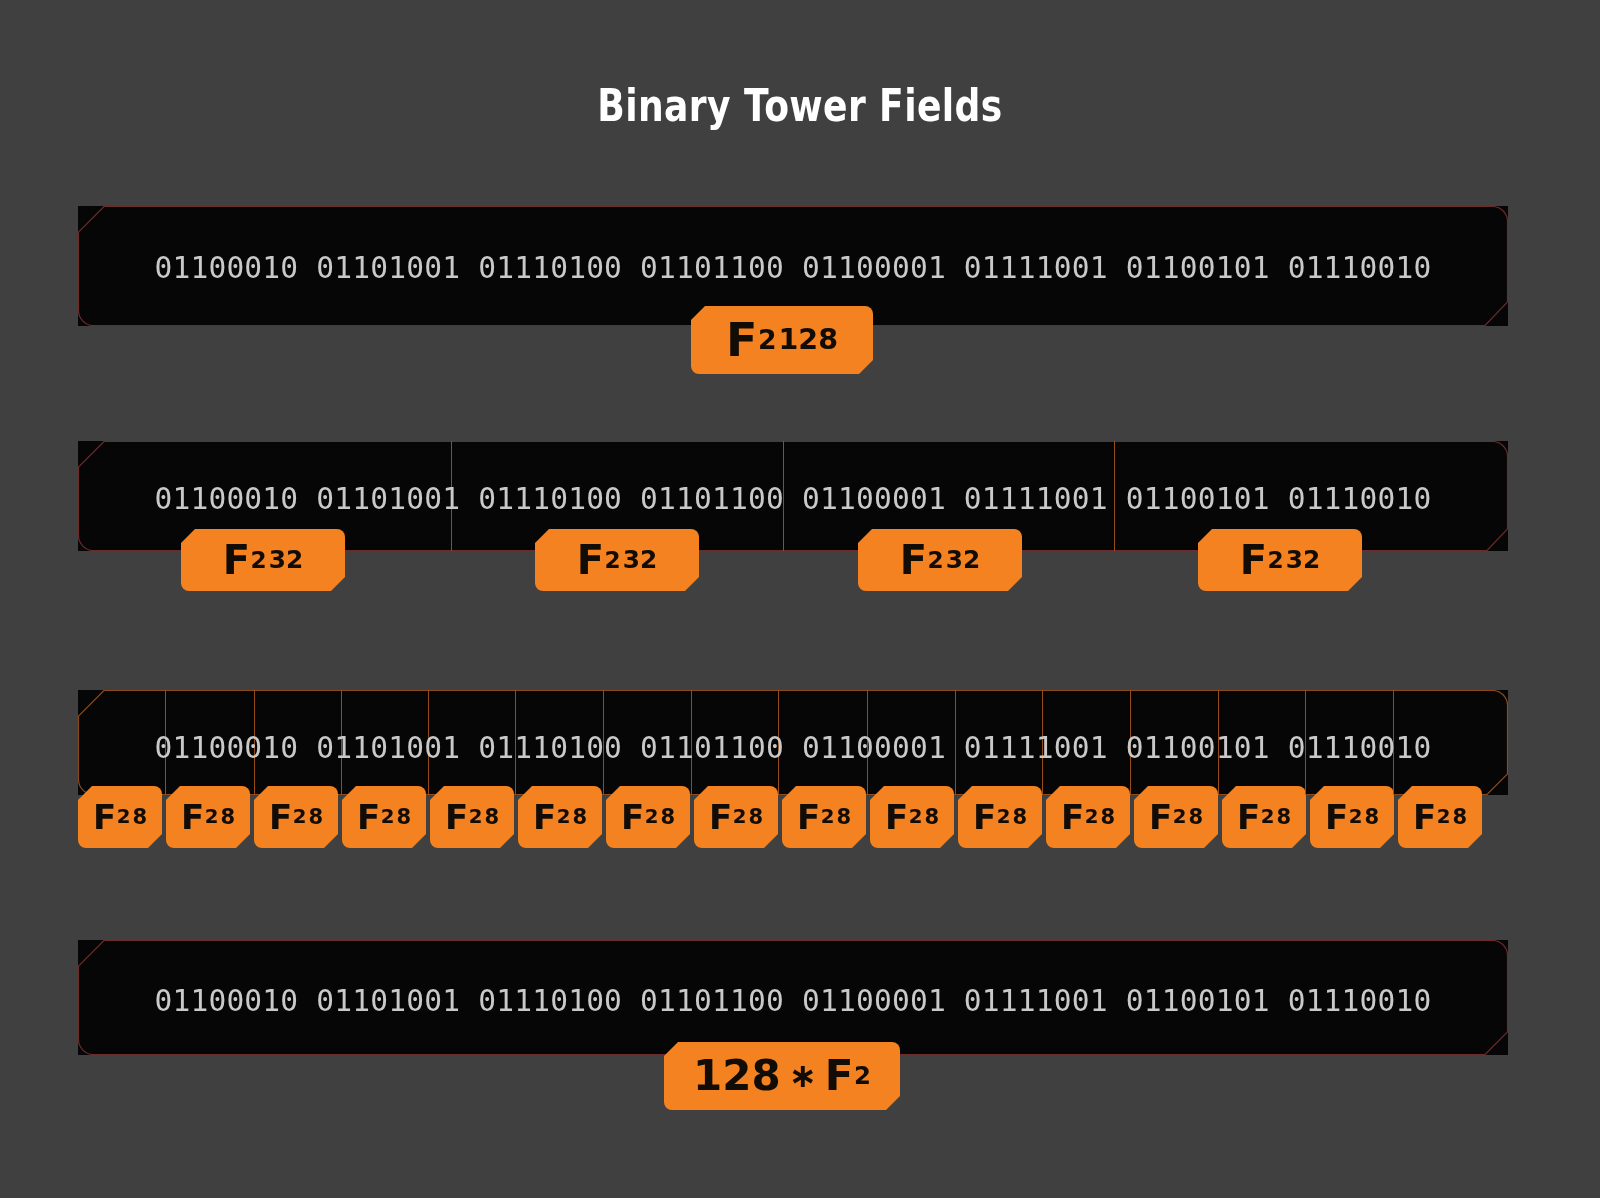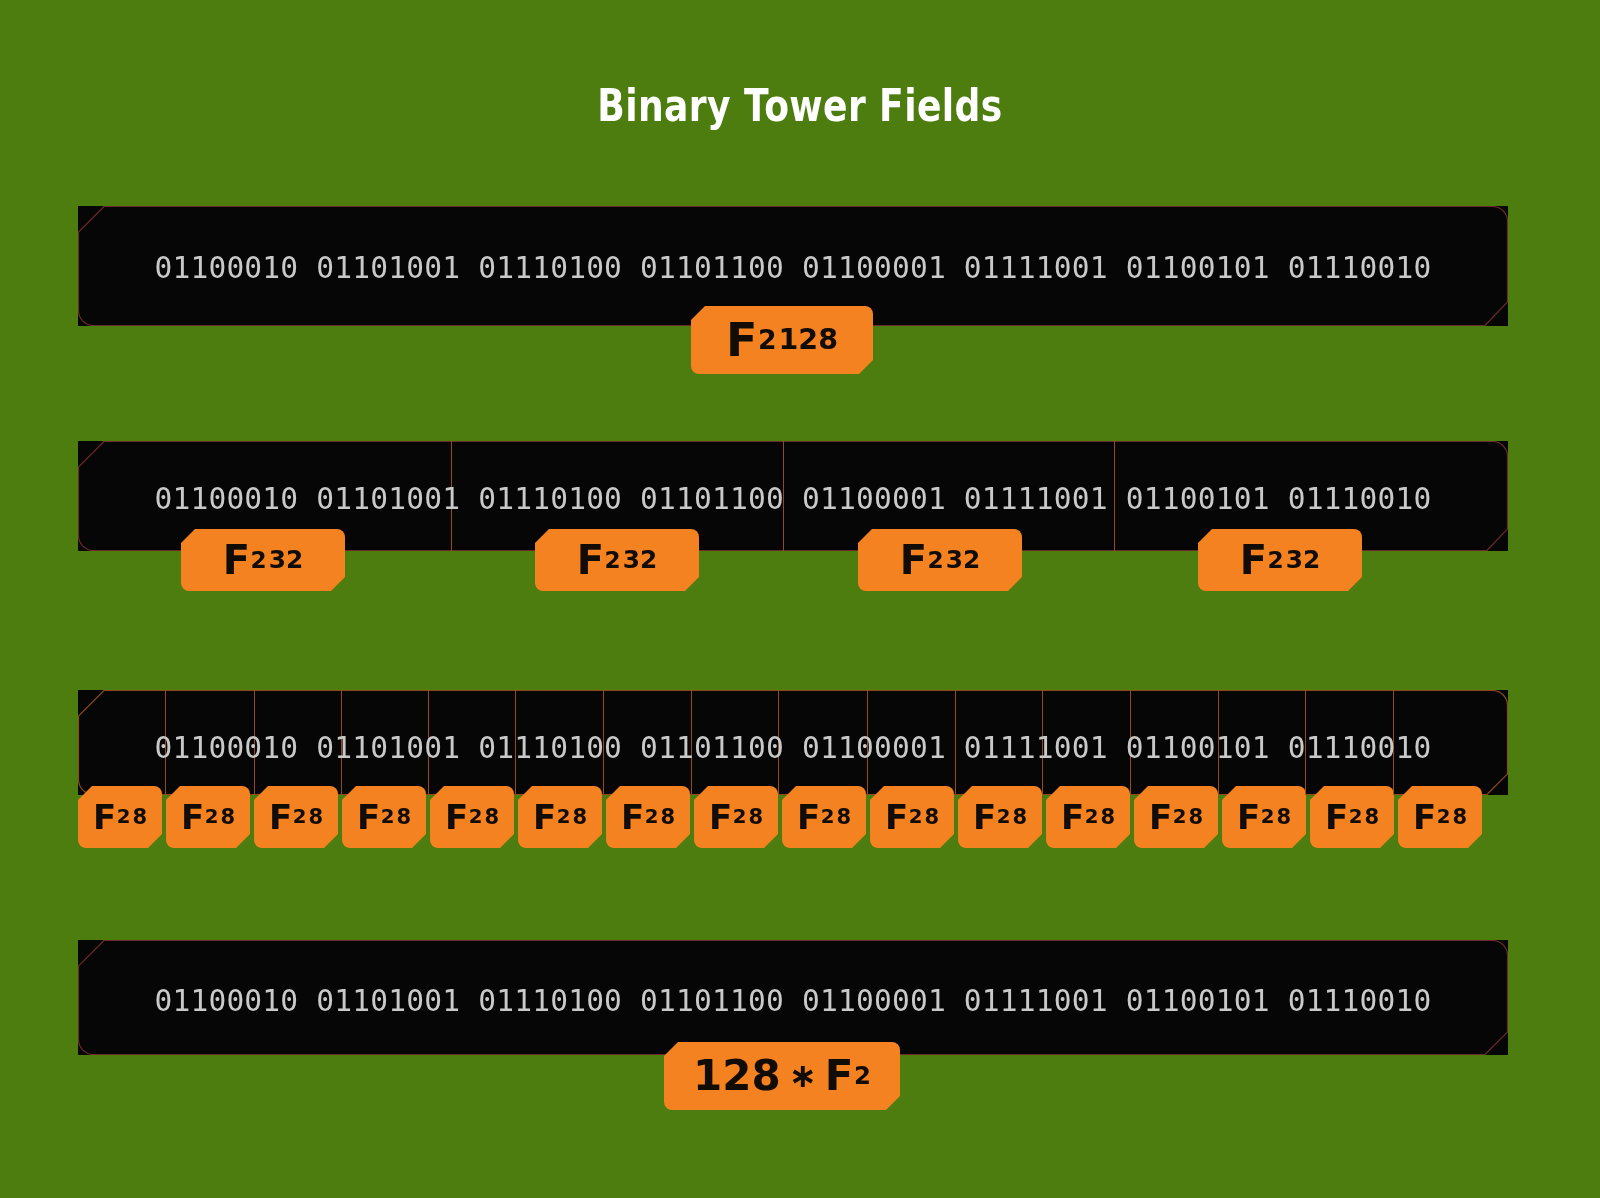--- a/index.html
+++ b/index.html
@@ -12,21 +12,21 @@
     height: 1198px;
     overflow: hidden;
     font-family: "Liberation Sans", sans-serif;
     position: relative;
   }
 
   #stage {
     position: relative;
     width: 1600px;
     height: 1198px;
-    background: #4d7c0f;
+    background: #404040;
   }
 
   
   .title {
     position: absolute;
     top: 80px;
     left: 0;
     width: 1600px;
     text-align: center;
     color: #ffffff;

